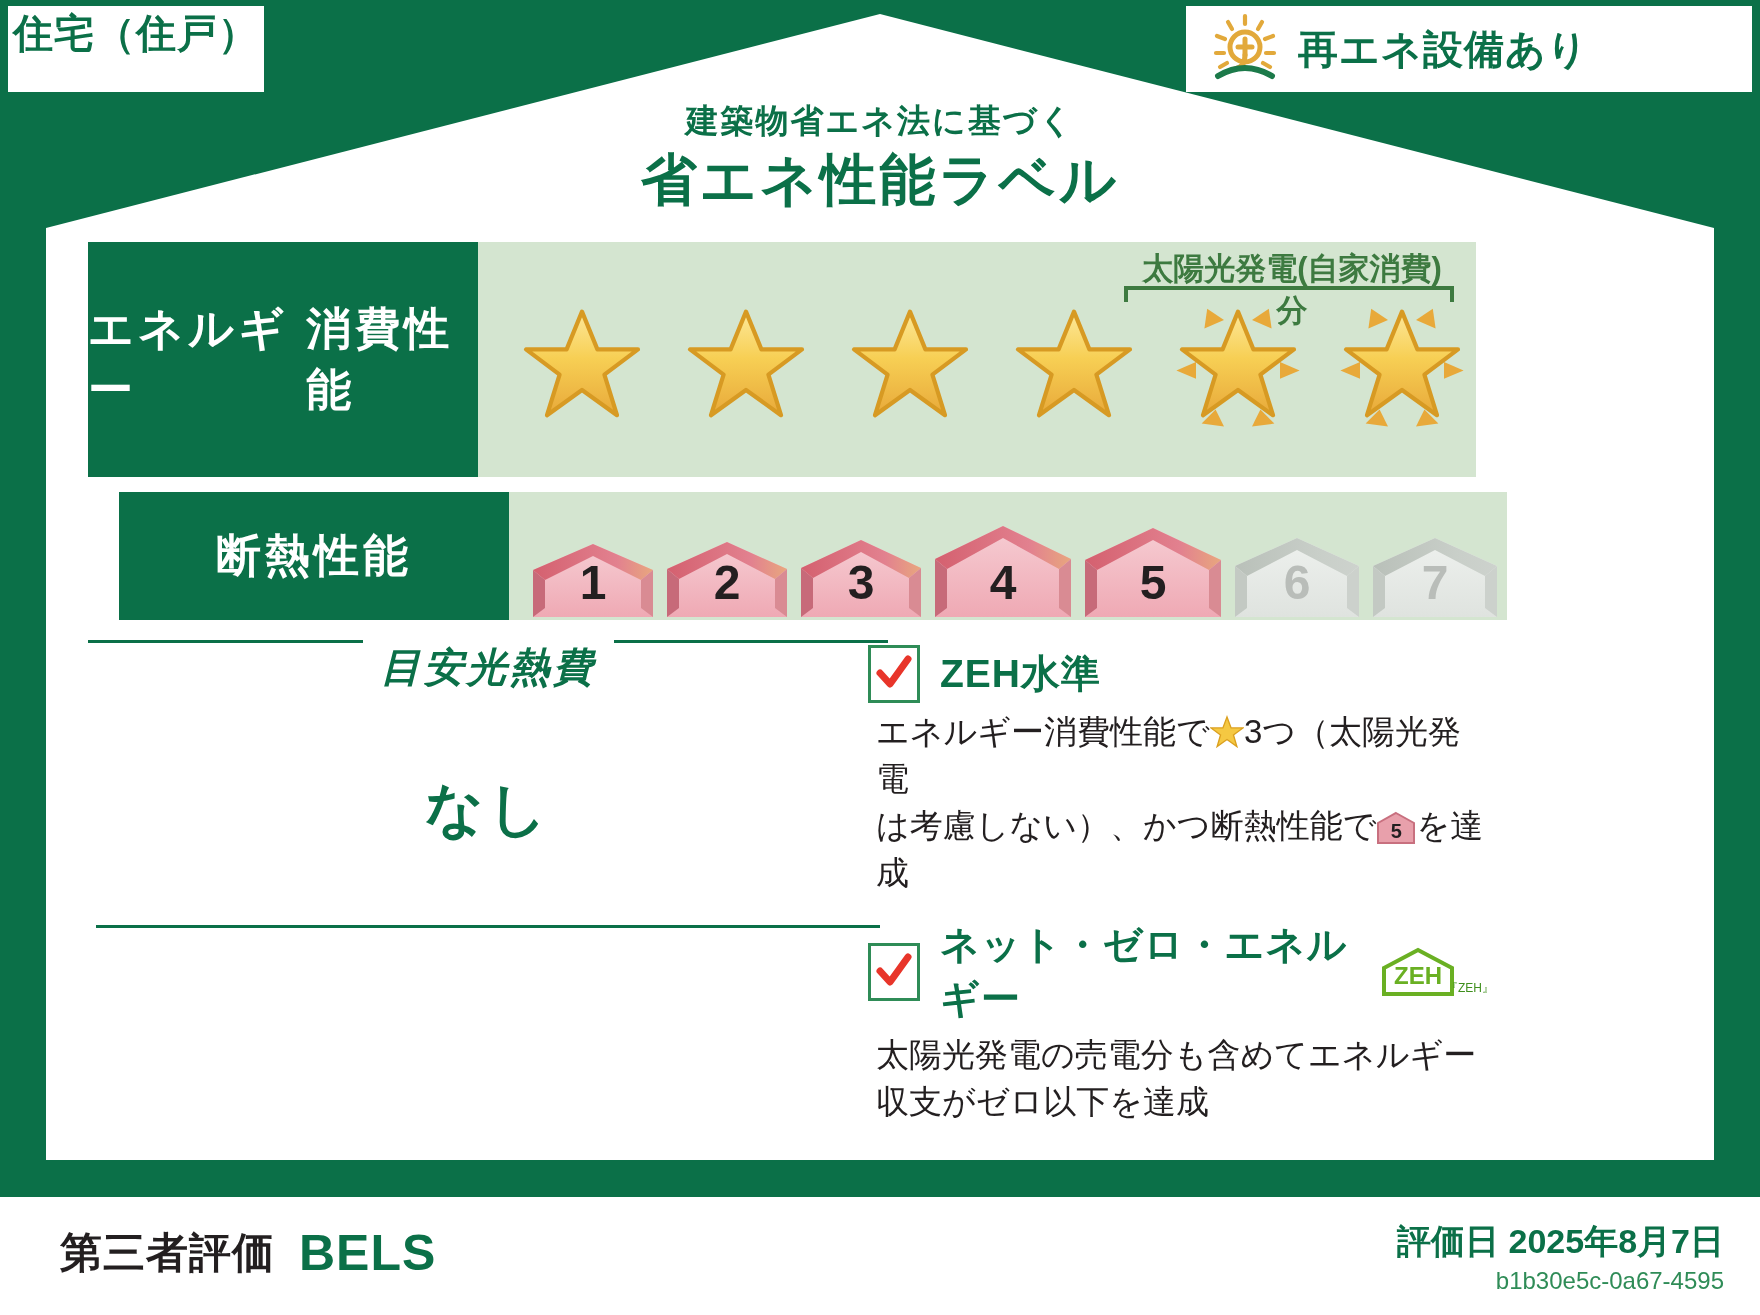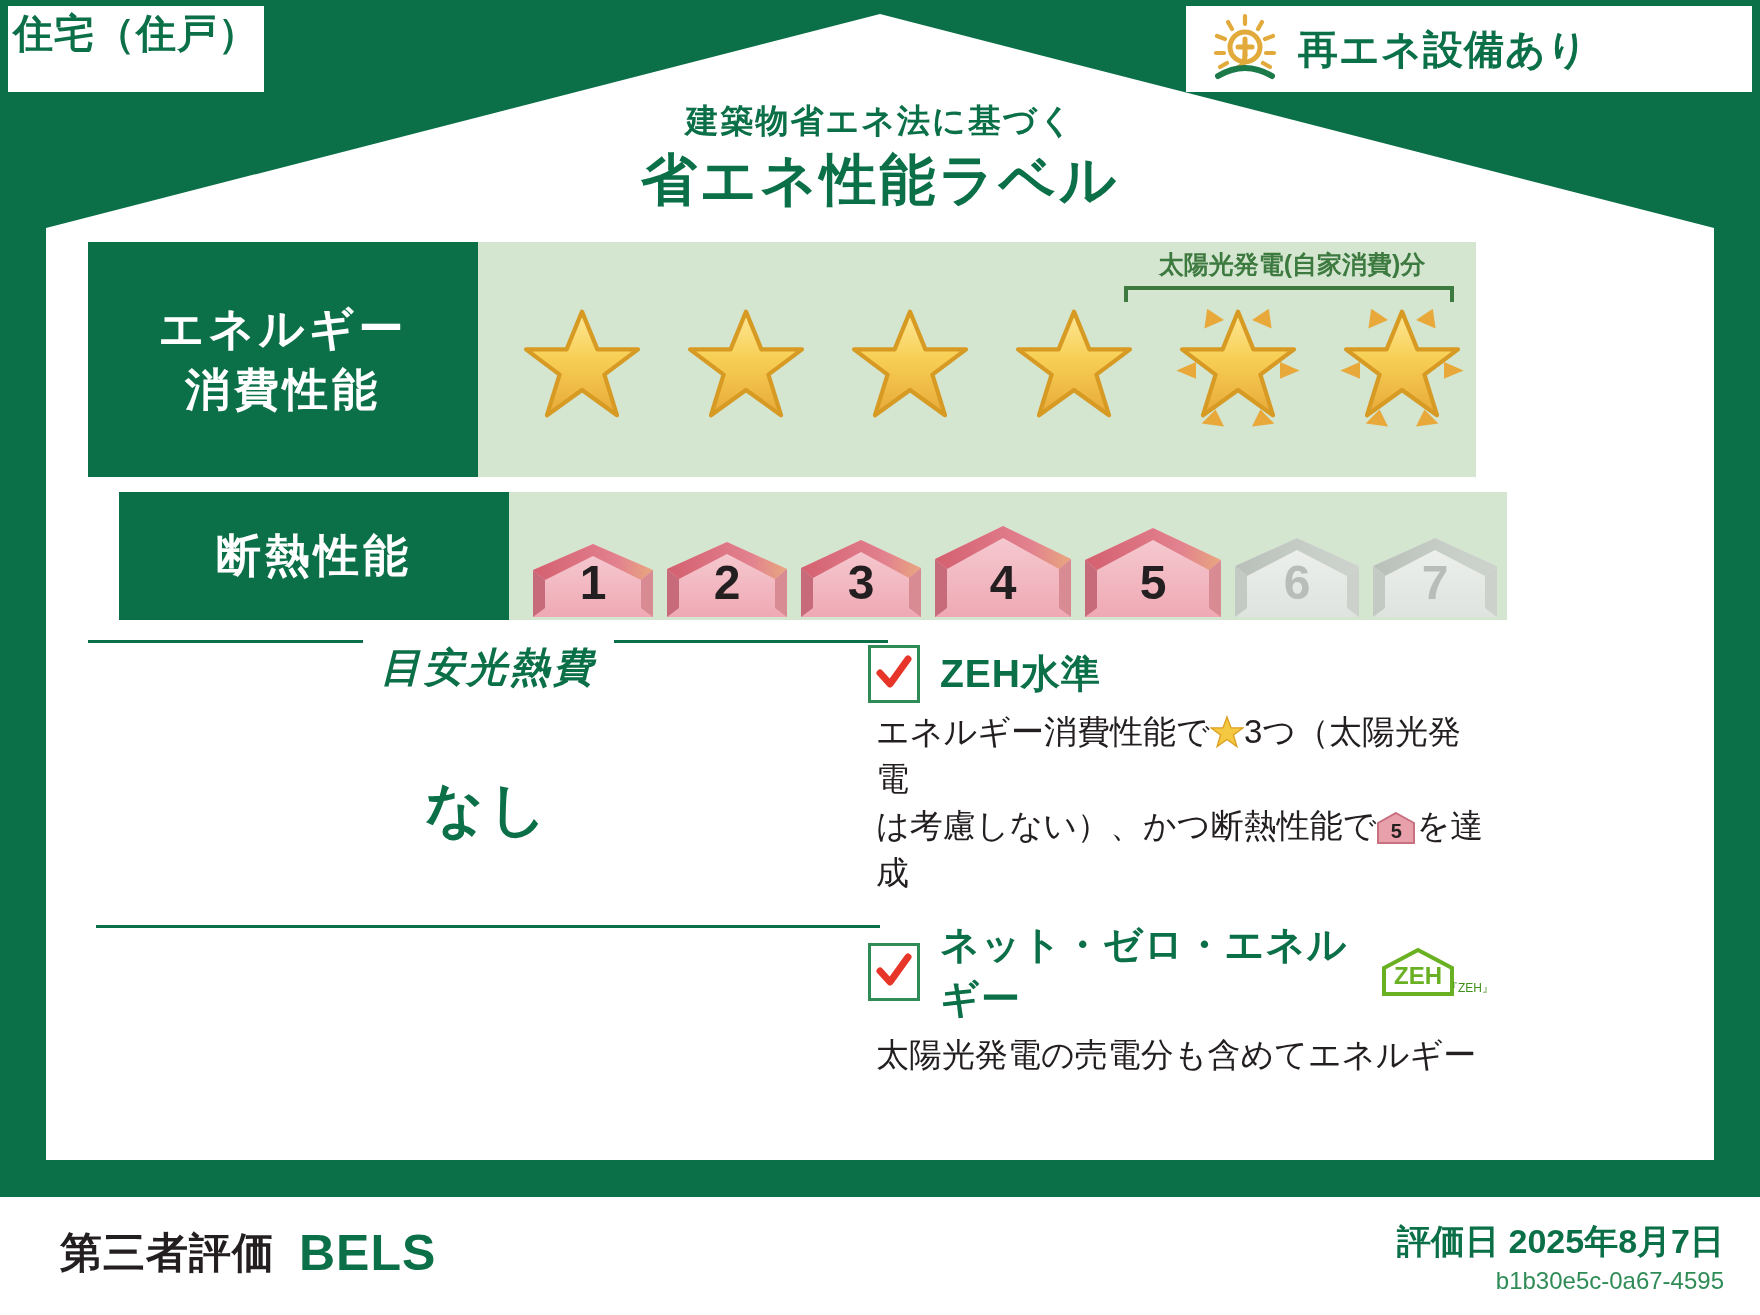--- a/index.html
+++ b/index.html
@@ -50,38 +50,38 @@
 
   
   .title-wrap{position:absolute;left:0;top:100px;width:1760px;text-align:center;z-index:5;}
   .title-sub{color:#0b7048;font-size:33px;font-weight:bold;letter-spacing:2px;line-height:1.25;}
   .title-main{color:#0b7048;font-size:56px;font-weight:bold;letter-spacing:3px;line-height:1.25;margin-top:4px;}
 
   
   .row{position:absolute;height:235px;display:flex;z-index:5;}
   .row-label{
     width:390px;background:#0b7048;color:#ffffff;
-    display:flex;flex-direction:column;align-items:center;justify-content:center;
+    display:flex;align-items:center;justify-content:center;
     font-size:45px;font-weight:bold;letter-spacing:4px;line-height:1.35;
   }
   .row-body{flex:1;background:#d4e5d0;position:relative;}
 
   #row-energy{left:88px;top:242px;width:1388px;height:235px;}
   #row-insul{left:88px;top:492px;width:1388px;height:128px;padding-left:31px;}
   #row-insul .row-label{font-size:45px;}
 
   
   .stars{position:absolute;left:34px;top:50px;display:flex;gap:24px;align-items:center;}
   .star-cell{position:relative;width:140px;height:140px;}
   svg.star{display:block;width:140px;height:140px;}
 
   
   .solar-note{
     position:absolute;right:24px;top:6px;width:320px;text-align:center;
-    color:#3d7a40;font-size:25px;font-weight:bold;letter-spacing:0px;
+    color:#3d7a40;font-size:31px;font-weight:bold;letter-spacing:0px;
   }
   .solar-bracket{
     position:absolute;right:22px;top:44px;width:330px;height:16px;
     border-left:4px solid #3d7a40;border-right:4px solid #3d7a40;border-top:4px solid #3d7a40;
     box-sizing:border-box;
   }
 
   
   .houses{position:absolute;left:20px;bottom:0;display:flex;align-items:flex-end;gap:6px;}
   .hcell{position:relative;}
@@ -479,20 +479,21 @@
       <span class="zeh-logo">
         <svg width="110" height="52" viewBox="0 0 110 52">
           <path d="M6 22 L40 4 L74 22 L74 48 L6 48 Z" fill="none" stroke="#6ab023" stroke-width="4"></path>
           <text x="40" y="38" text-anchor="middle" font-family="Liberation Sans, sans-serif" font-size="24" font-weight="bold" fill="#6ab023">ZEH</text>
           <text x="92" y="46" text-anchor="middle" font-family="Liberation Sans, sans-serif" font-size="12" fill="#3f8f1d">『ZEH』</text>
         </svg>
       </span>
     </div>
     <div class="crit-body">
       <span>太陽光発電の売電分も含めてエネルギー</span><br>
+      <span>収支がゼロ以下を達成</span>
     </div>
   </div>
 </div>
 
 <div id="footer">
   <div class="bels-box">
     <span class="bels-third">第三者評価</span>
     <span class="bels-word">BELS</span>
   </div>
   <div class="eval-date">評価日 2025年8月7日</div>

